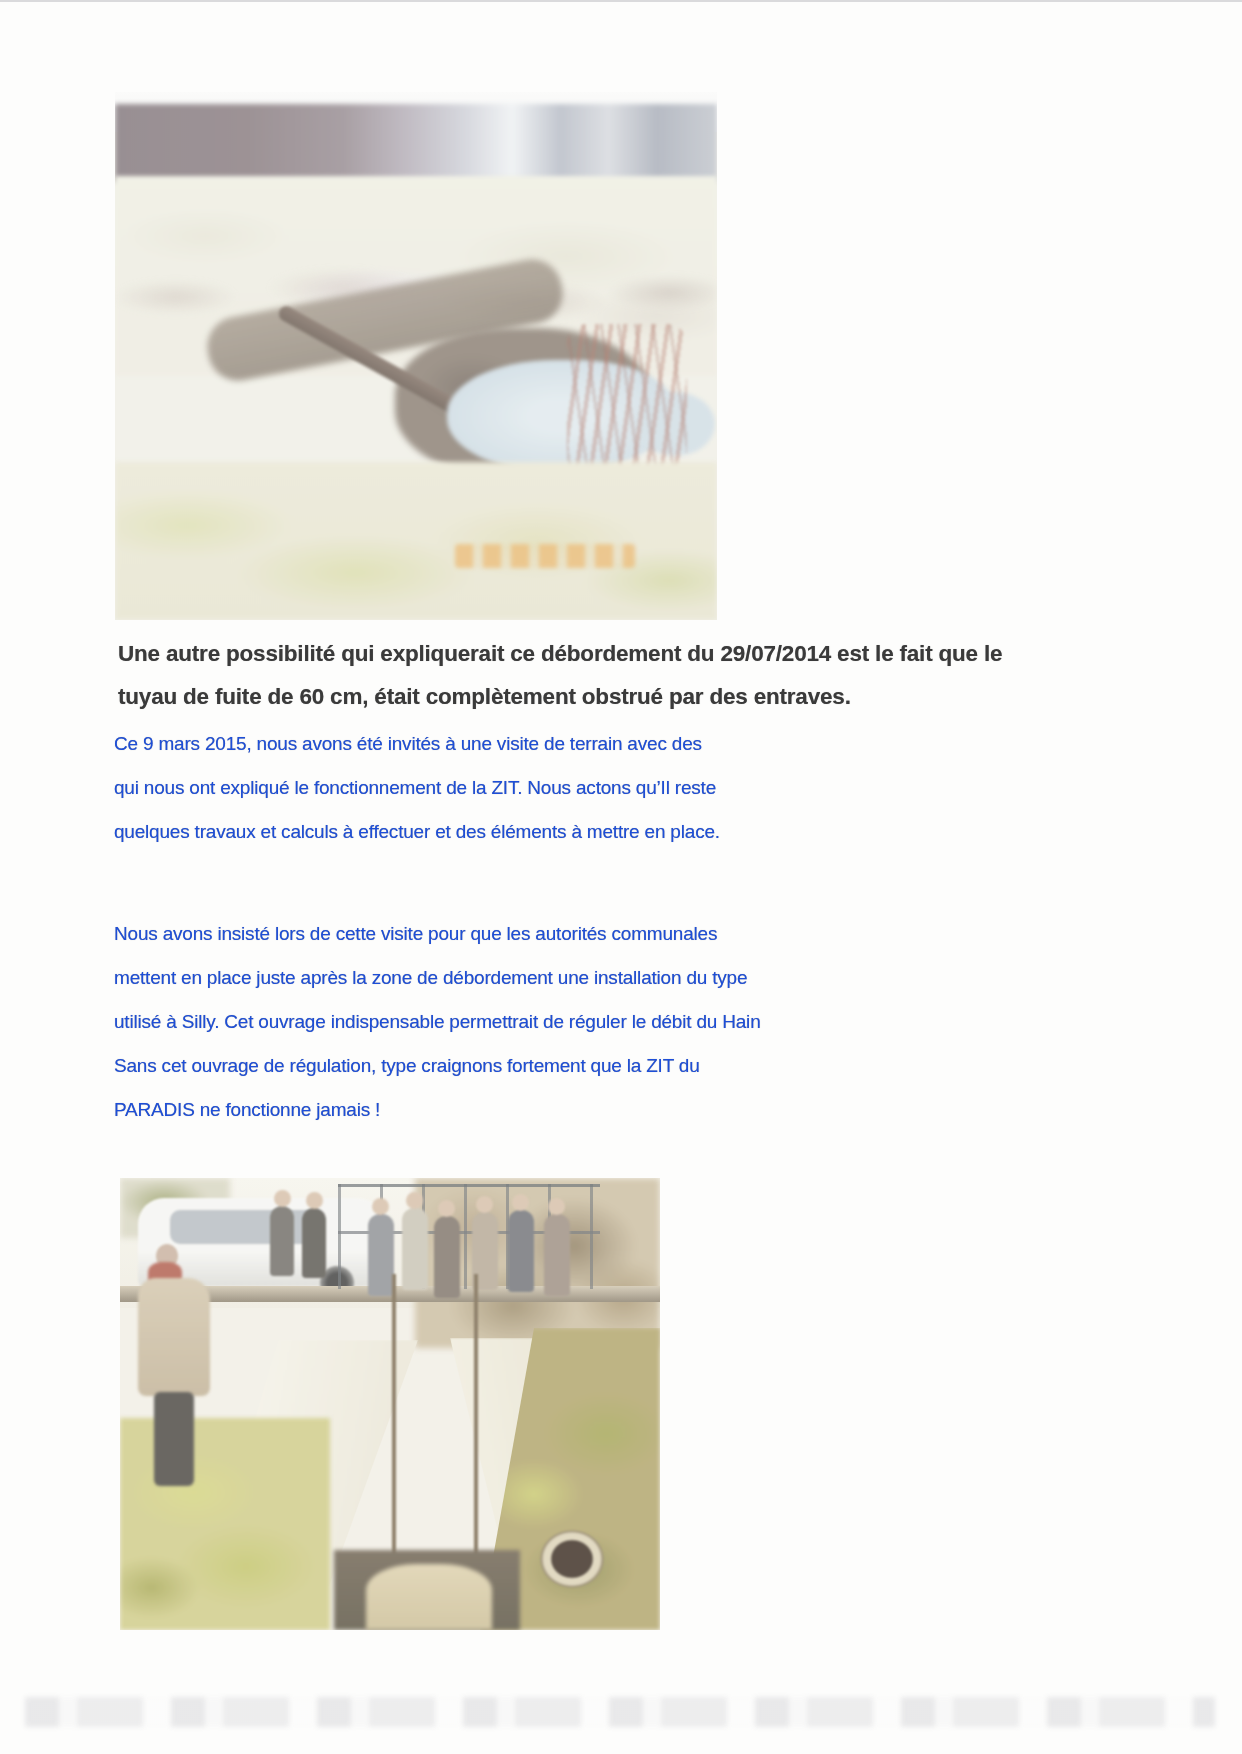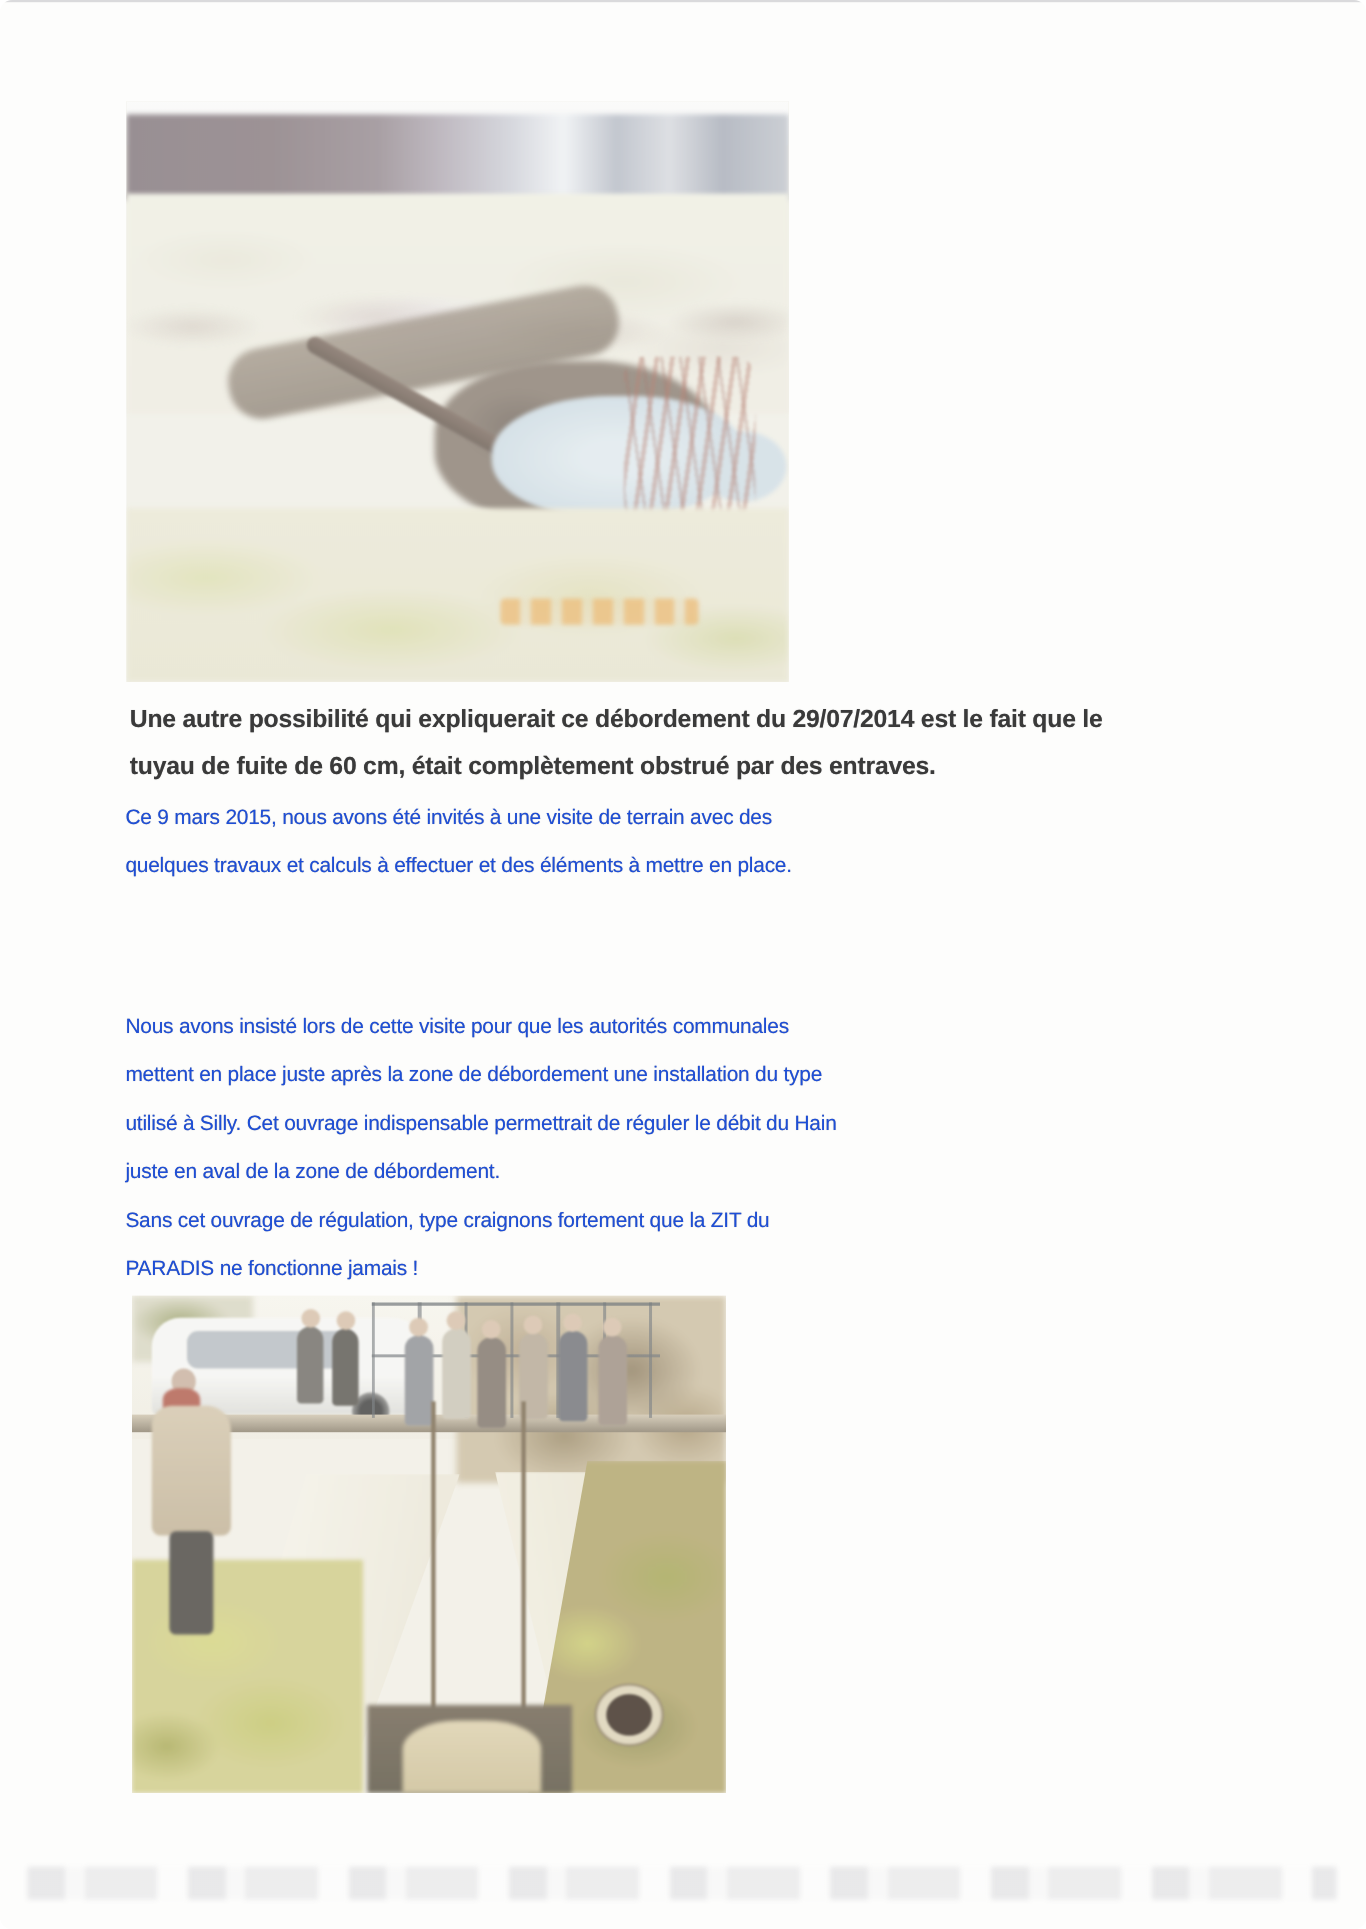--- a/index.html
+++ b/index.html
@@ -1,19 +1,18 @@
 <!DOCTYPE html>
 <html><head>
 <meta charset="utf-8">
 <style>
   html,body{margin:0;padding:0;background:#ffffff;}
   .page{
     position:relative;width:1242px;height:1754px;background:#fdfdfc;overflow:hidden;
     font-family:"Liberation Sans", sans-serif;
-    border-radius:11px;
   }
   .scan-top-line{position:absolute;left:0;top:0;width:100%;height:2px;background:#bdbdc1;opacity:.55;}
 
   
   .body-line{white-space:nowrap;color:#1d4ed8;font-size:19px;line-height:44px;letter-spacing:-.2px;}
   .caption-line{white-space:nowrap;color:#3a3a3a;font-size:22.5px;font-weight:700;line-height:43px;letter-spacing:-.2px;}
   .text-soft{text-shadow:0 0 .7px rgba(70,70,70,.55);}
 
   
   .photo1{position:absolute;left:115px;top:92px;width:602px;height:528px;overflow:hidden;background:#eeede4;}
@@ -161,28 +160,28 @@
     <div class="p1-wash"></div>
   </div>
 
   <div class="caption1">
     <div class="caption-line text-soft">Une autre possibilité qui expliquerait ce débordement du 29/07/2014 est le fait que le</div>
     <div class="caption-line text-soft">tuyau de fuite de 60 cm, était complètement obstrué par des entraves.</div>
   </div>
 
   <div class="para1">
     <div class="body-line text-soft">Ce  9 mars 2015, nous avons été invités à une visite de terrain avec des</div>
+    <div class="body-line text-soft">qui nous ont expliqué le fonctionnement de la ZIT. Nous actons qu’Il reste</div>
     <div class="body-line text-soft">quelques travaux et calculs  à effectuer et des éléments à mettre en place.</div>
   </div>
 
   <div class="para2">
     <div class="body-line text-soft">Nous avons insisté lors de cette visite pour que les autorités communales</div>
     <div class="body-line text-soft">mettent en place juste après la zone de débordement une installation du type</div>
     <div class="body-line text-soft">utilisé à Silly. Cet ouvrage indispensable permettrait de réguler le débit du Hain</div>
-    <div class="body-line text-soft">juste en aval de la zone de débordement.</div>
     <div class="body-line text-soft">Sans cet ouvrage de régulation, type craignons fortement que la ZIT du</div>
     <div class="body-line text-soft">PARADIS ne fonctionne jamais !</div>
   </div>
 
   <div class="photo2">
     <div class="p2-sky"></div>
     <div class="p2-trees-right"></div>
     <div class="p2-trees-left"></div>
     <div class="p2-car"></div>
     <div class="p2-car-window"></div>

